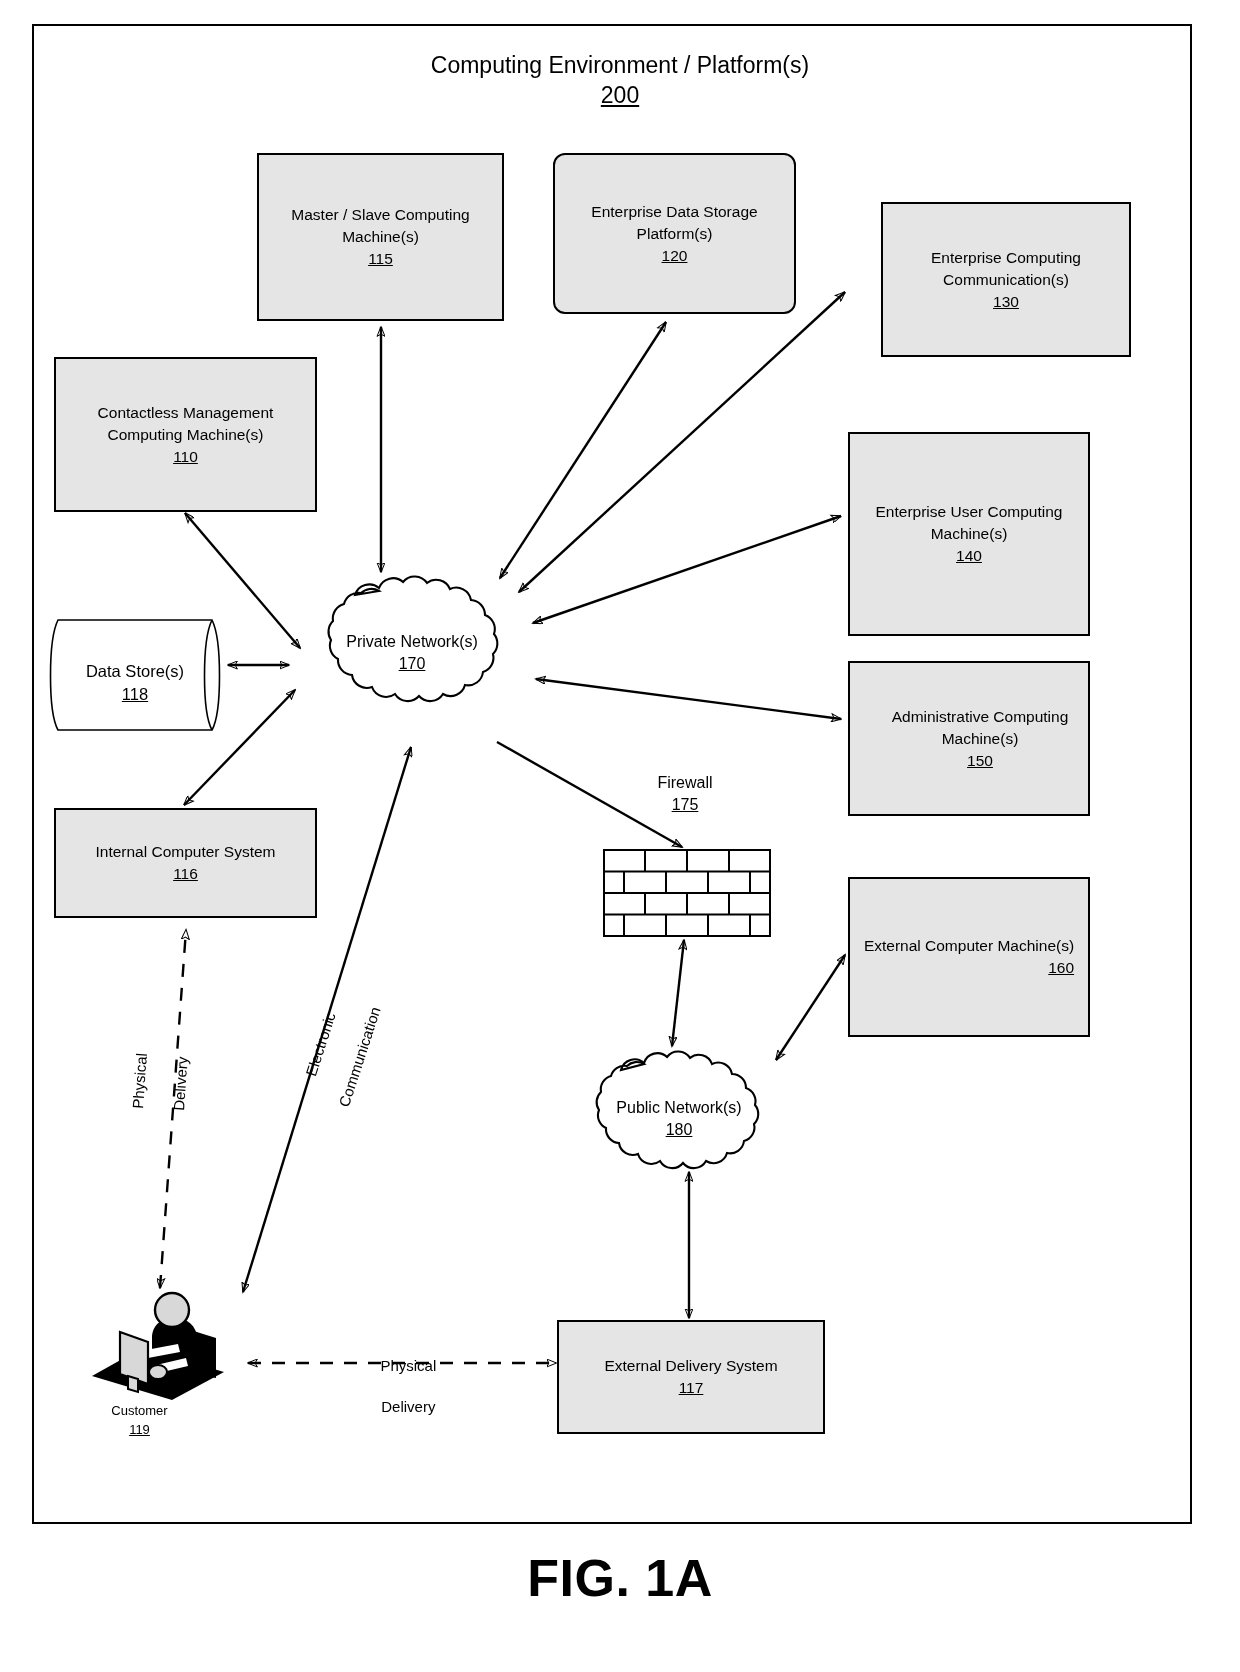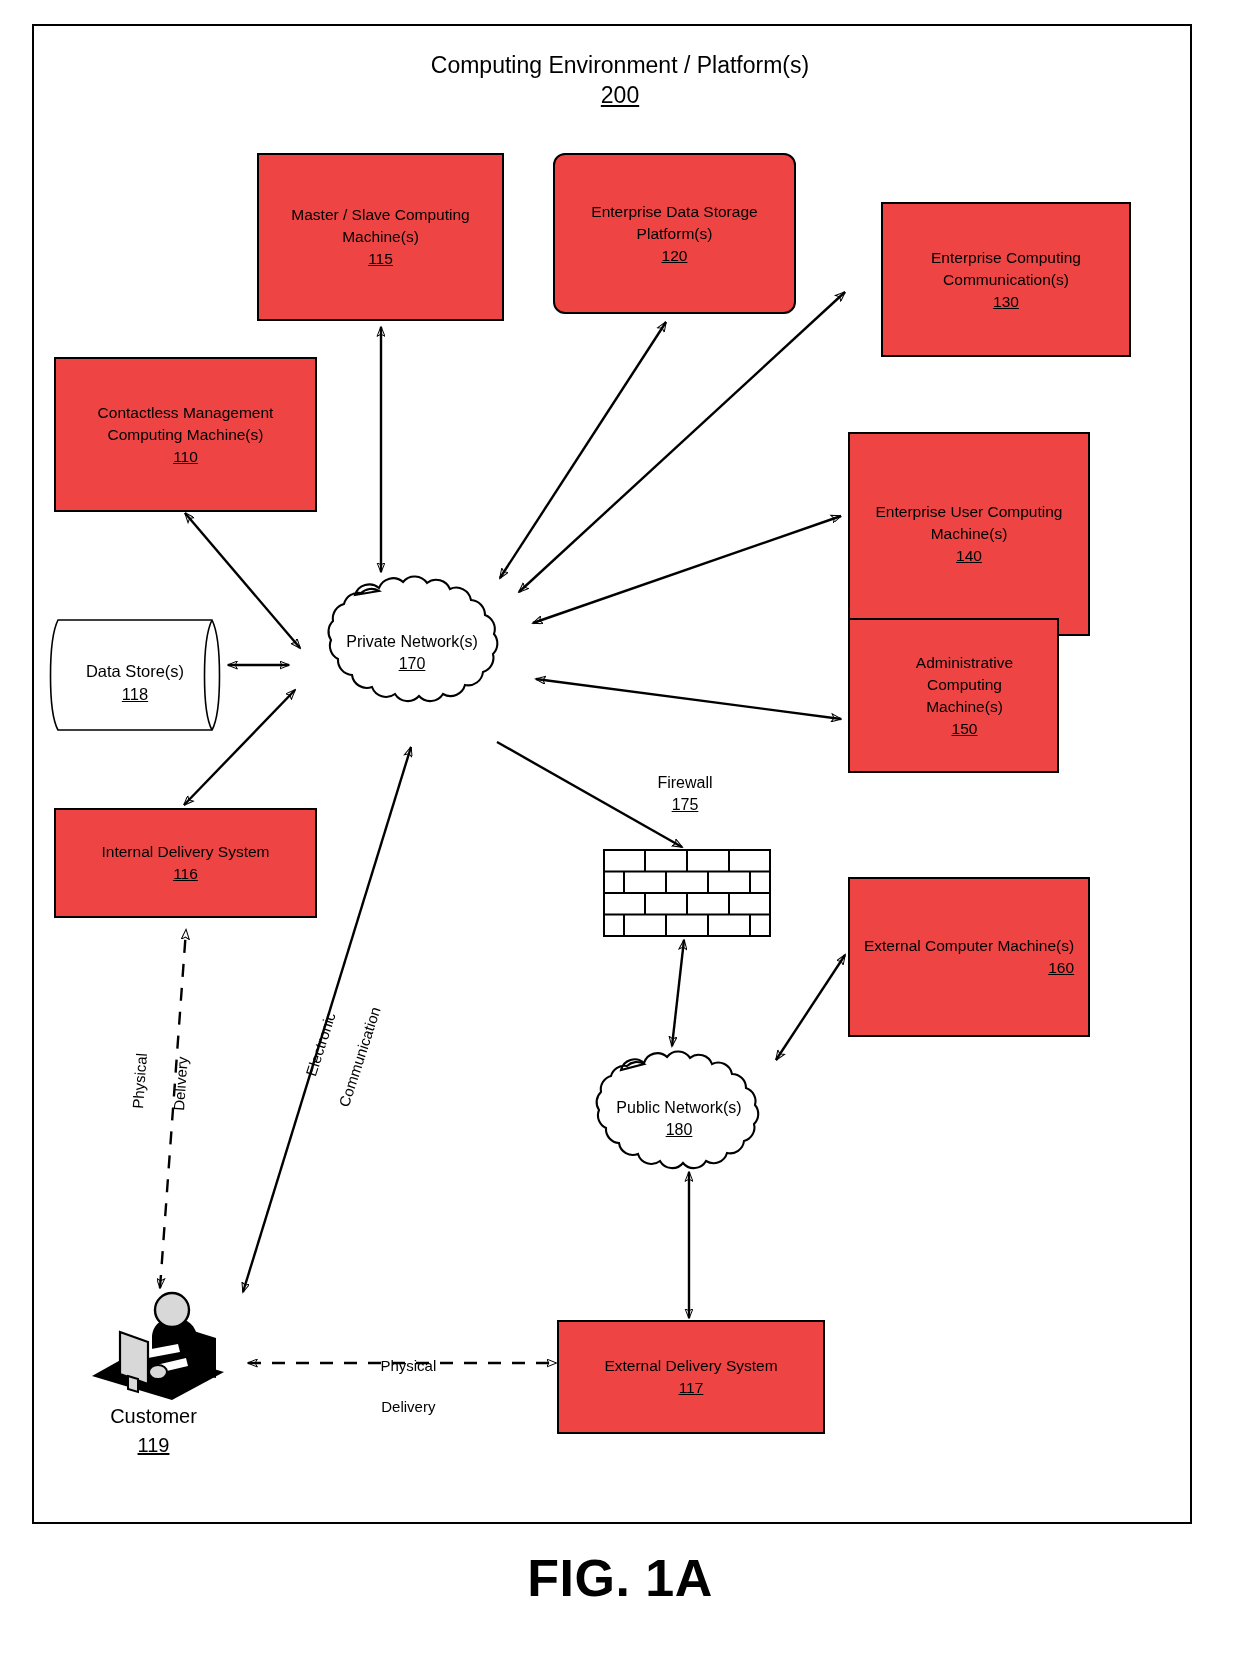--- a/index.html
+++ b/index.html
@@ -50,21 +50,21 @@
     line-height: 1.32;
   }
   .ref {
     text-decoration: underline;
   }
   
   .node {
     position: absolute;
     border: 2px solid #000;
     box-sizing: border-box;
-    background: #ef4444;
+    background: #e5e5e5;
     display: flex;
     align-items: center;
     justify-content: center;
     text-align: center;
   }
   .node .label {
     font-size: 15.5px;
     line-height: 1.42;
     padding: 0 8px;
   }
@@ -103,25 +103,25 @@
     left: 610px;
     top: 772px;
     width: 150px;
     text-align: center;
     font-size: 16px;
     line-height: 1.4;
   }
   
   #customer-label {
     position: absolute;
-    left: 81px;
+    left: 67px;
     top: 1402px;
     width: 145px;
     text-align: center;
-    font-size: 20px;
+    font-size: 13px;
     line-height: 1.45;
   }
   
   .edge-label {
     position: absolute;
     font-size: 15px;
     line-height: 1.35;
     text-align: center;
     white-space: pre;
   }
@@ -217,39 +217,39 @@
   </div>
 
   <div class="node" style="left:848px; top:432px; width:242px; height:204px;">
     <div class="label">
       <span>Enterprise User Computing</span><br>
       <span>Machine(s)</span><br>
       <span class="ref">140</span>
     </div>
   </div>
 
-  <div class="node" style="left:848px; top:618px; width:211px; height:155px;padding-left:22px;">
+  <div class="node" style="left:848px; top:661px; width:242px; height:155px;padding-left:22px;">
     <div class="label">
       <span>Administrative Computing</span><br>
       <span>Machine(s)</span><br>
       <span class="ref">150</span>
     </div>
   </div>
 
   <div class="node" style="left:54px; top:357px; width:263px; height:155px;">
     <div class="label">
       <span>Contactless  Management</span><br>
       <span>Computing Machine(s)</span><br>
       <span class="ref">110</span>
     </div>
   </div>
 
   <div class="node" style="left:54px; top:808px; width:263px; height:110px;">
     <div class="label">
-      <span>Internal Delivery System</span><br>
+      <span>Internal Computer System</span><br>
       <span class="ref">116</span>
     </div>
   </div>
 
   <div class="node" style="left:848px; top:877px; width:242px; height:160px;text-align:right;">
     <div class="label">
       <span>External Computer Machine(s)</span><br>
       <span class="ref">160</span>
     </div>
   </div>

